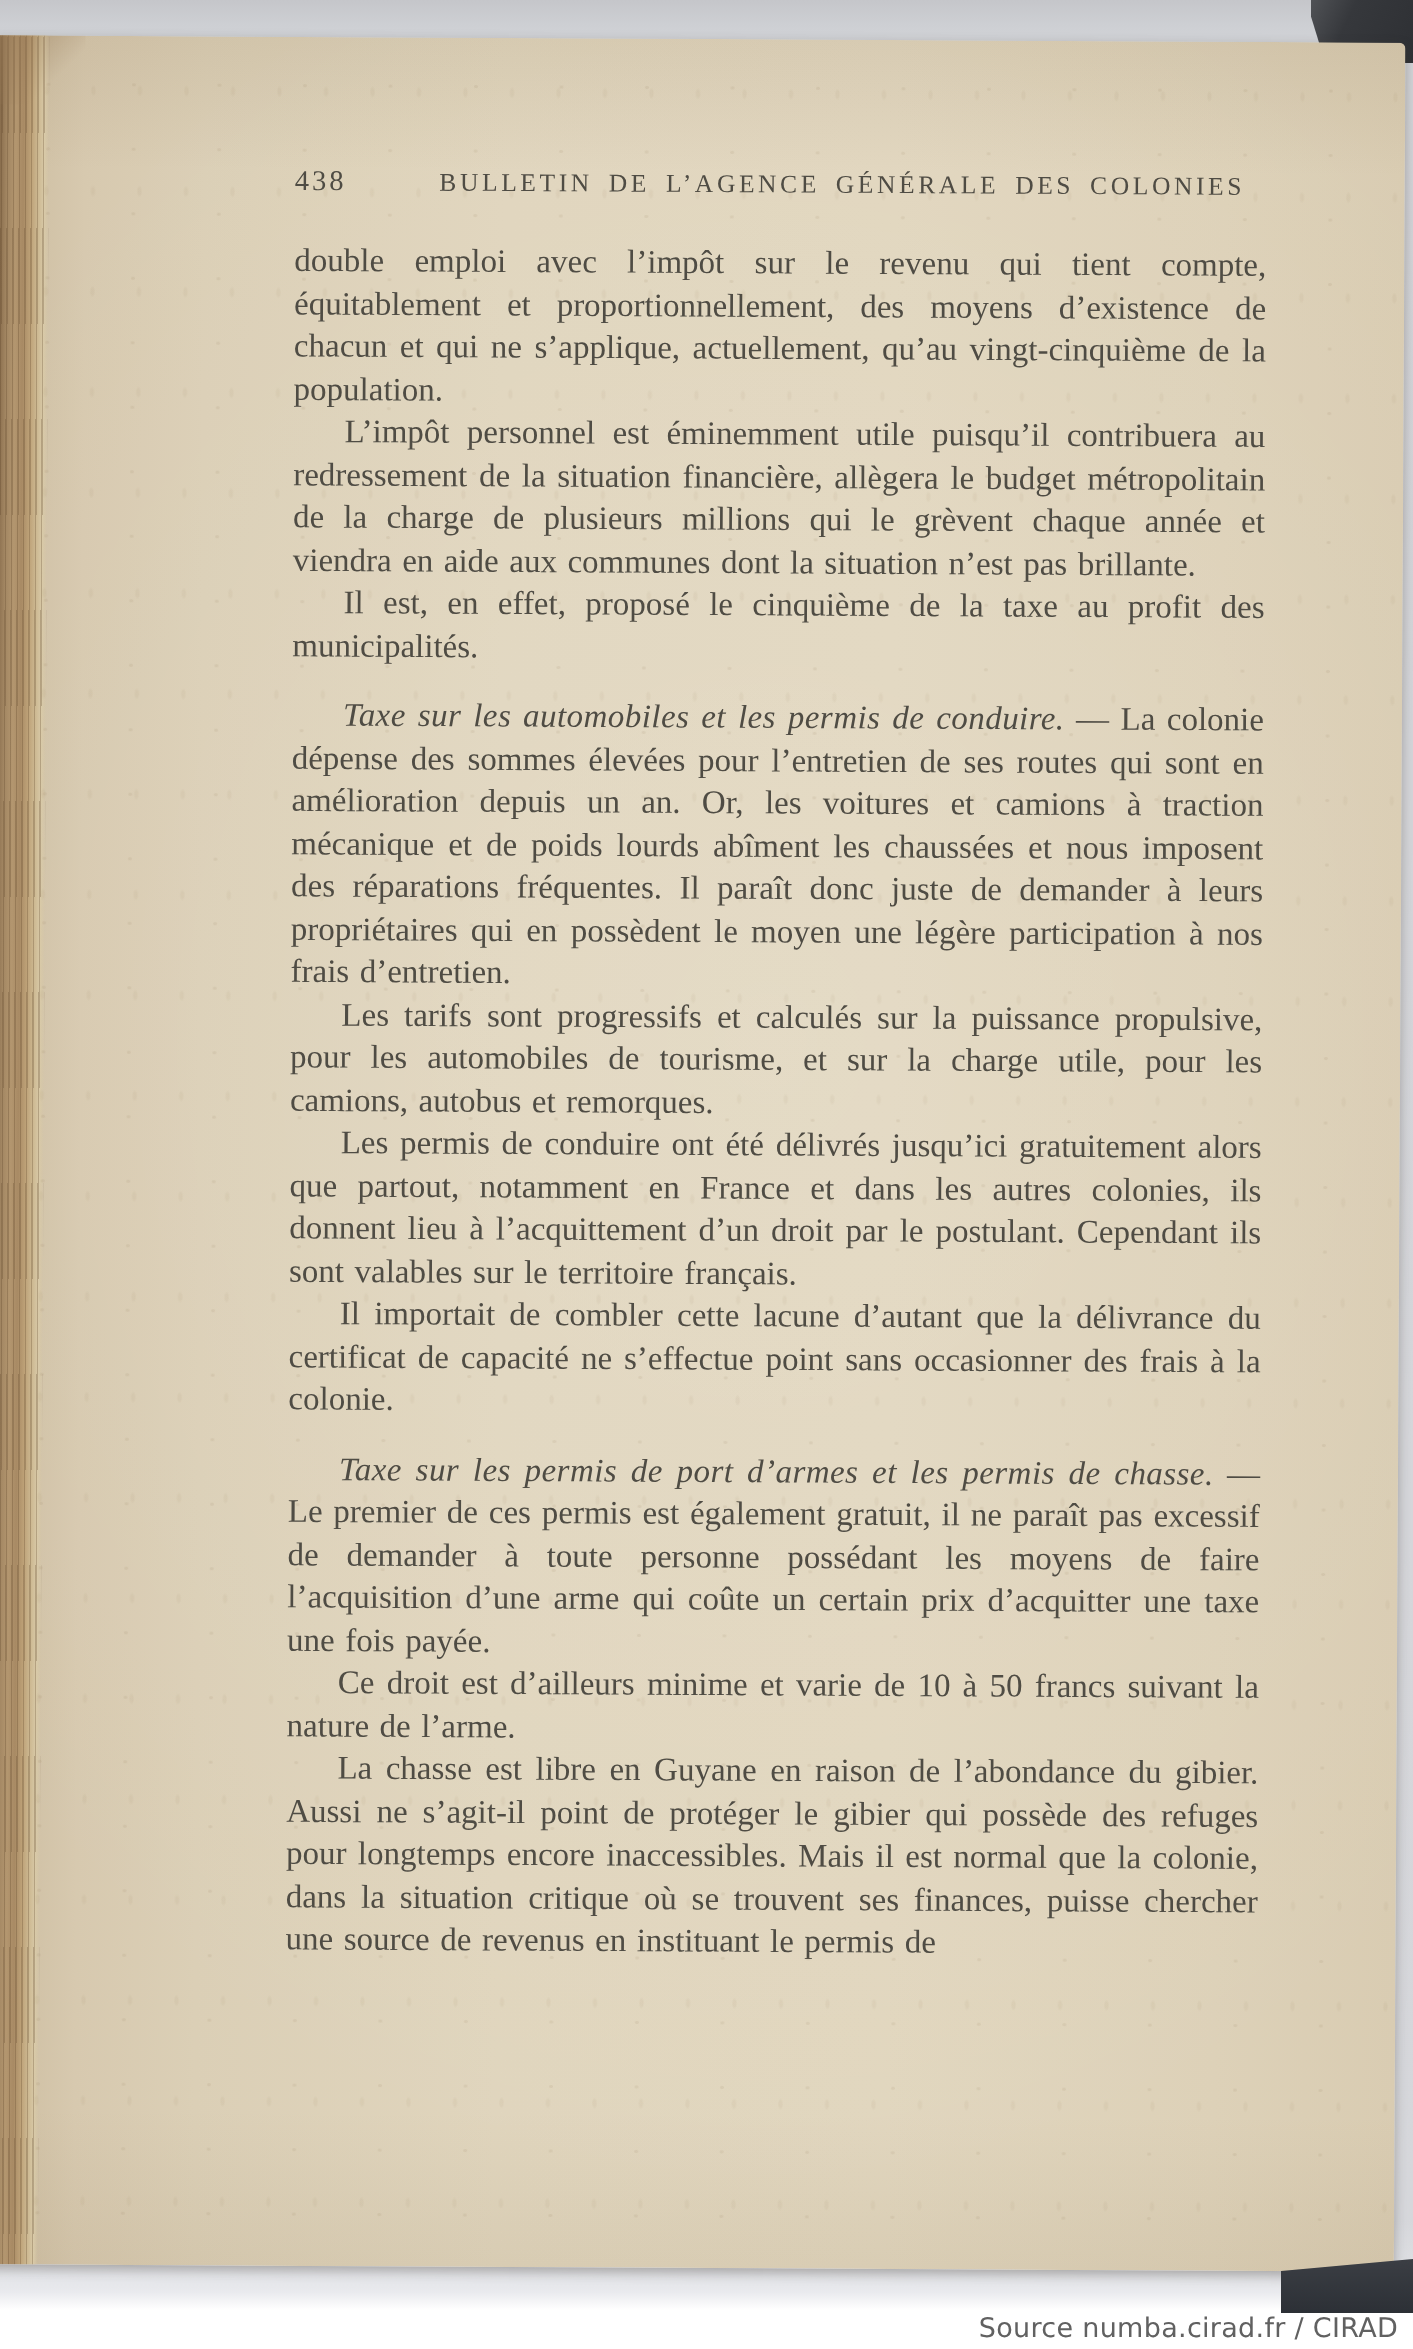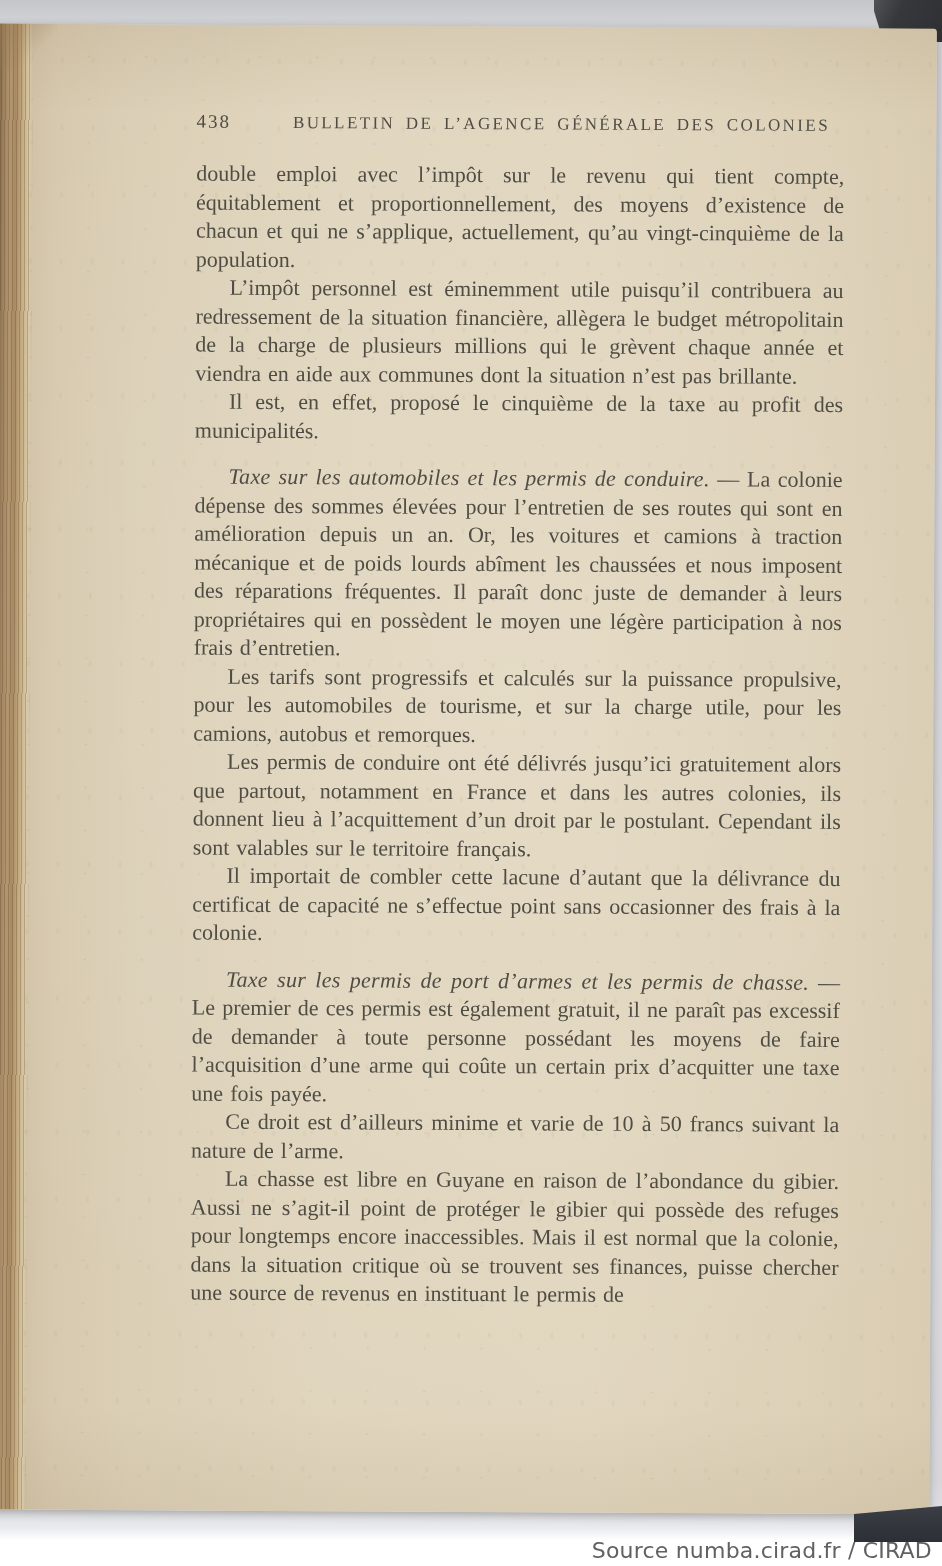--- a/index.html
+++ b/index.html
@@ -105,21 +105,21 @@
     text-align:justify;
     word-spacing:1.5px;
   }
   .body-text p.indent{text-indent:34px;}
   .body-text p.section{margin-top:18px;}
   .body-text em{font-style:italic;letter-spacing:0.3px;}
   
   .credit{
     position:absolute;right:10px;bottom:3px;
     font-family:"DejaVu Sans","Liberation Sans",sans-serif;
-    font-size:22px;
+    font-size:18px;
     color:var(--credit,#616161);
     letter-spacing:0.2px;
   }
 </style>
 </head>
 <body>
 
 <div class="scene">
 
   <div class="corner-tr"></div>

